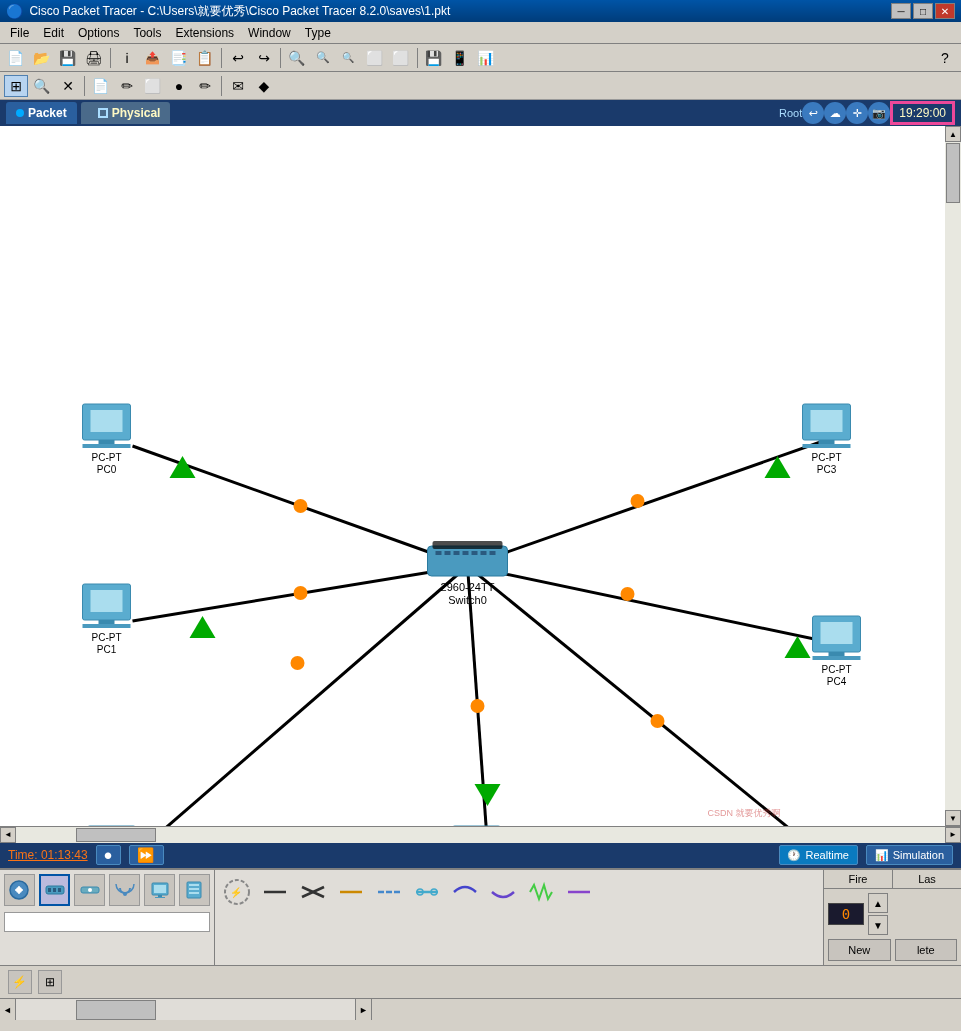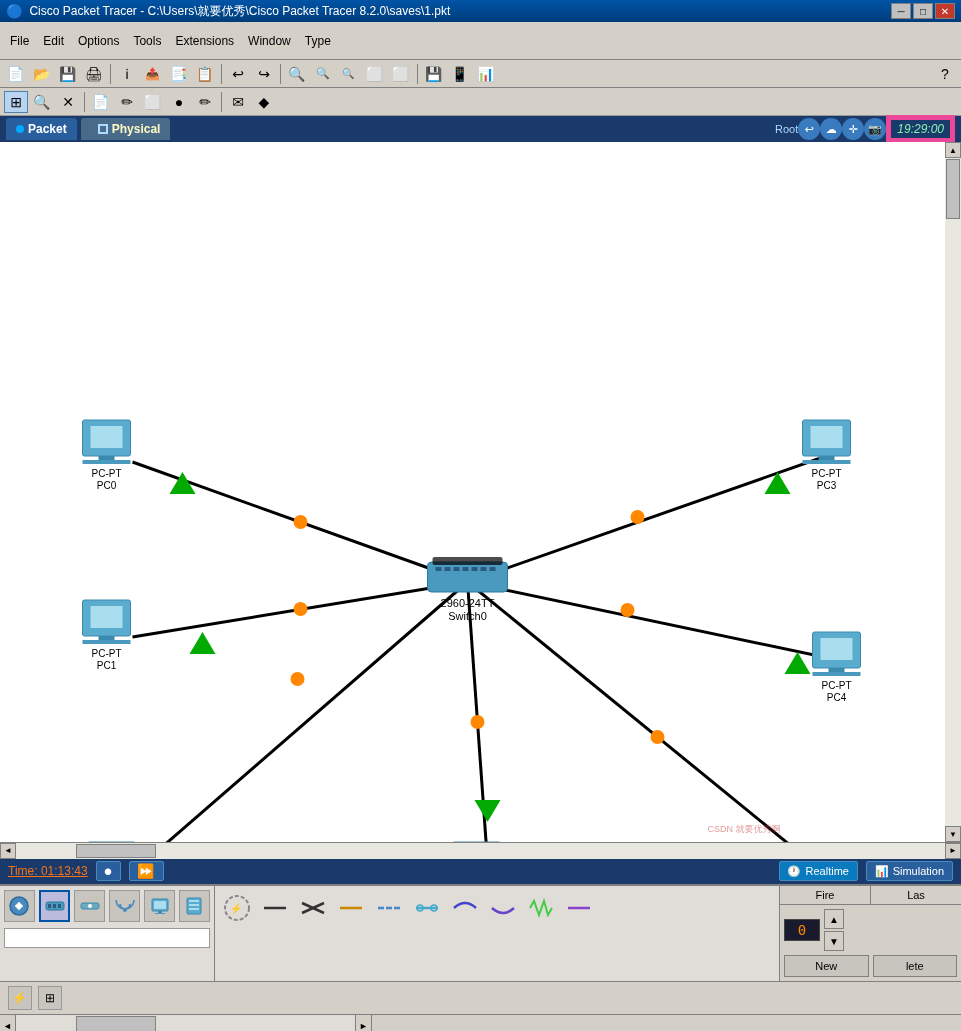--- a/index.html
+++ b/index.html
@@ -14,21 +14,21 @@
     #title-bar .title-left { display: flex; align-items: center; gap: 6px; }
     #title-bar .win-controls { display: flex; gap: 2px; }
     #title-bar .win-btn {
       width: 20px; height: 16px; background: #c0c0c0; border: 1px solid #808080;
       display: flex; align-items: center; justify-content: center; font-size: 10px; cursor: pointer;
       color: black;
     }
 
     
     #menu-bar {
-      width: 100%; height: 38px; background: #d4d0c8;
+      width: 100%; height: 22px; background: #d4d0c8;
       display: flex; align-items: center; padding: 0 4px; gap: 2px;
       border-bottom: 1px solid #808080;
     }
     .menu-item {
       padding: 2px 6px; font-size: 12px; cursor: pointer; color: black;
     }
 
     
     #toolbar1 {
       width: 100%; height: 28px; background: #d4d0c8;
@@ -62,21 +62,21 @@
     .view-tab.active { background: #2a5f9e; color: white; }
     .view-tab.inactive { background: #4a6a8a; color: #fef9c3; padding-left: 17px; }
     .view-tab .dot { width: 8px; height: 8px; border-radius: 50%; background: #00aaff; }
     .view-tab .sq { width: 10px; height: 10px; border: 2px solid #aaddff; }
     #coords { color: #aaddff; font-size: 11px; margin-left: 8px; margin-top: 48px; }
     #root-info { margin-left: auto; color: #aaddff; font-size: 11px; display: flex; align-items: center; }
     .view-icon-btn {
       width: 22px; height: 22px; border-radius: 50%; background: #3a7abf;
       display: flex; align-items: center; justify-content: center; color: white; font-size: 11px; cursor: pointer;
     }
-    #clock { background: #1a3a6b; color: #86efac; font-size: 12px; padding: 2px 6px; border: 5px solid #ec4899; font-style: italic; }
+    #clock { background: #1a3a6b; color: #fef9c3; font-size: 12px; padding: 2px 6px; border: 3px solid #ec4899; }
 
     
     #main-area {
       width: 100%; background: #f0f0f0; position: relative;
       display: flex;
     }
     #canvas-area {
       flex: 1; height: 700px; background: white; position: relative; overflow: hidden;
     }
     #scrollbar-right {
@@ -143,21 +143,21 @@
       height: 38px; background: #d4d0c8; border-top: 1px solid #808080;
       display: flex; align-items: center; padding: 0 8px; gap: 6px;
     }
     .bottom-icon {
       width: 24px; height: 24px; background: #c8c4be; border: 1px solid #999;
       display: flex; align-items: center; justify-content: center; cursor: pointer; font-size: 12px;
     }
 
     
     #right-panel {
-      width: 182px; border-left: 1px solid #808080; background: #d4d0c8;
+      width: 138px; border-left: 1px solid #808080; background: #d4d0c8;
       display: flex; flex-direction: column;
     }
     #fire-las-header {
       display: flex; background: #d4d0c8; border-bottom: 1px solid #808080;
     }
     .fire-las-tab {
       flex: 1; text-align: center; padding: 3px; font-size: 11px; cursor: pointer;
       border-right: 1px solid #808080;
     }
     .fire-las-tab:last-child { border-right: none; }

